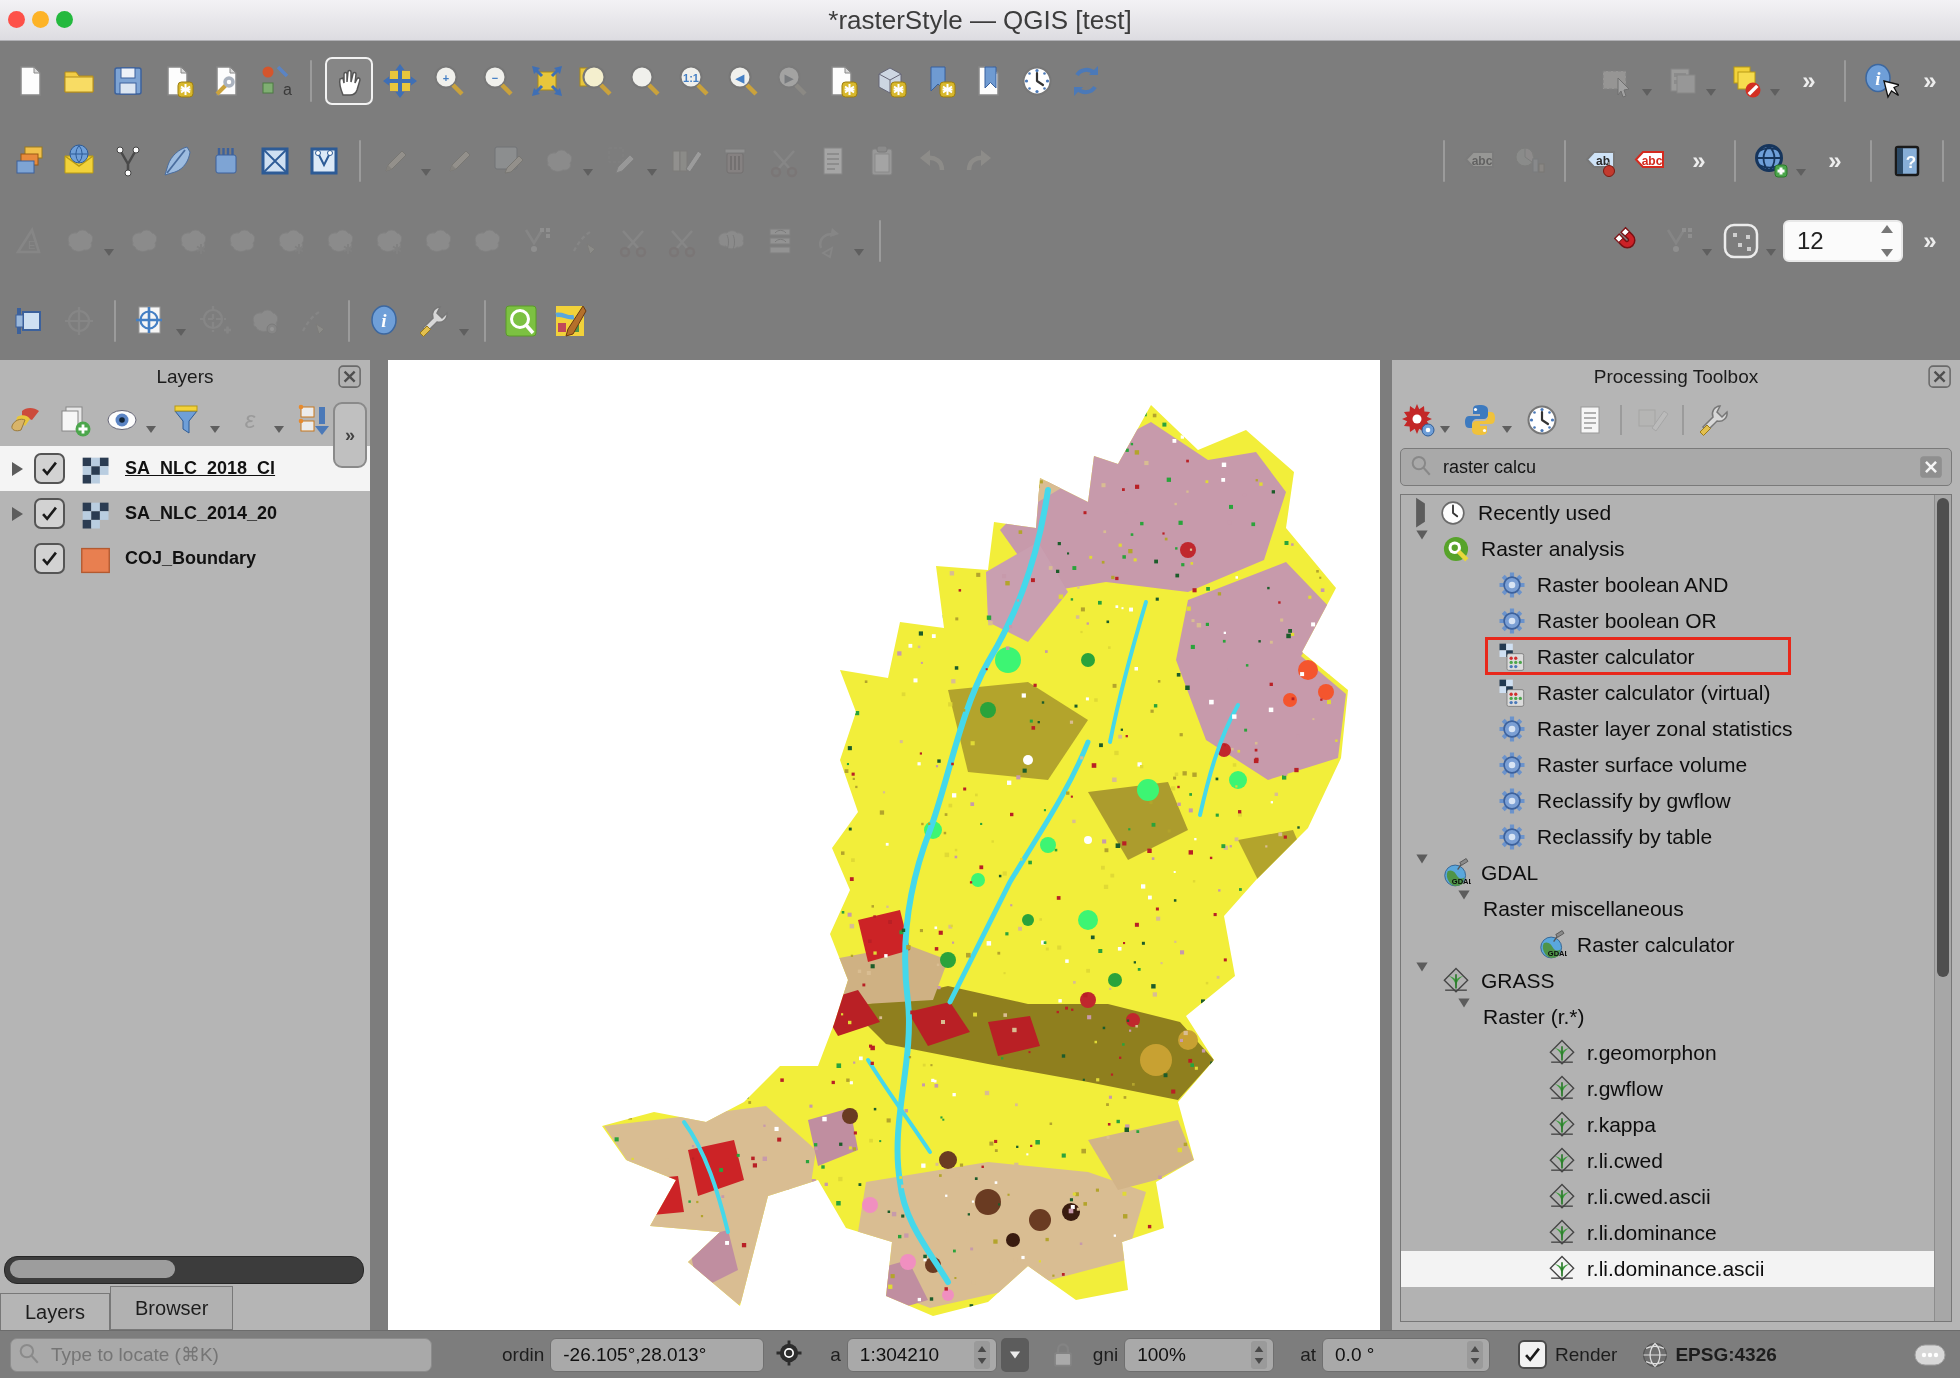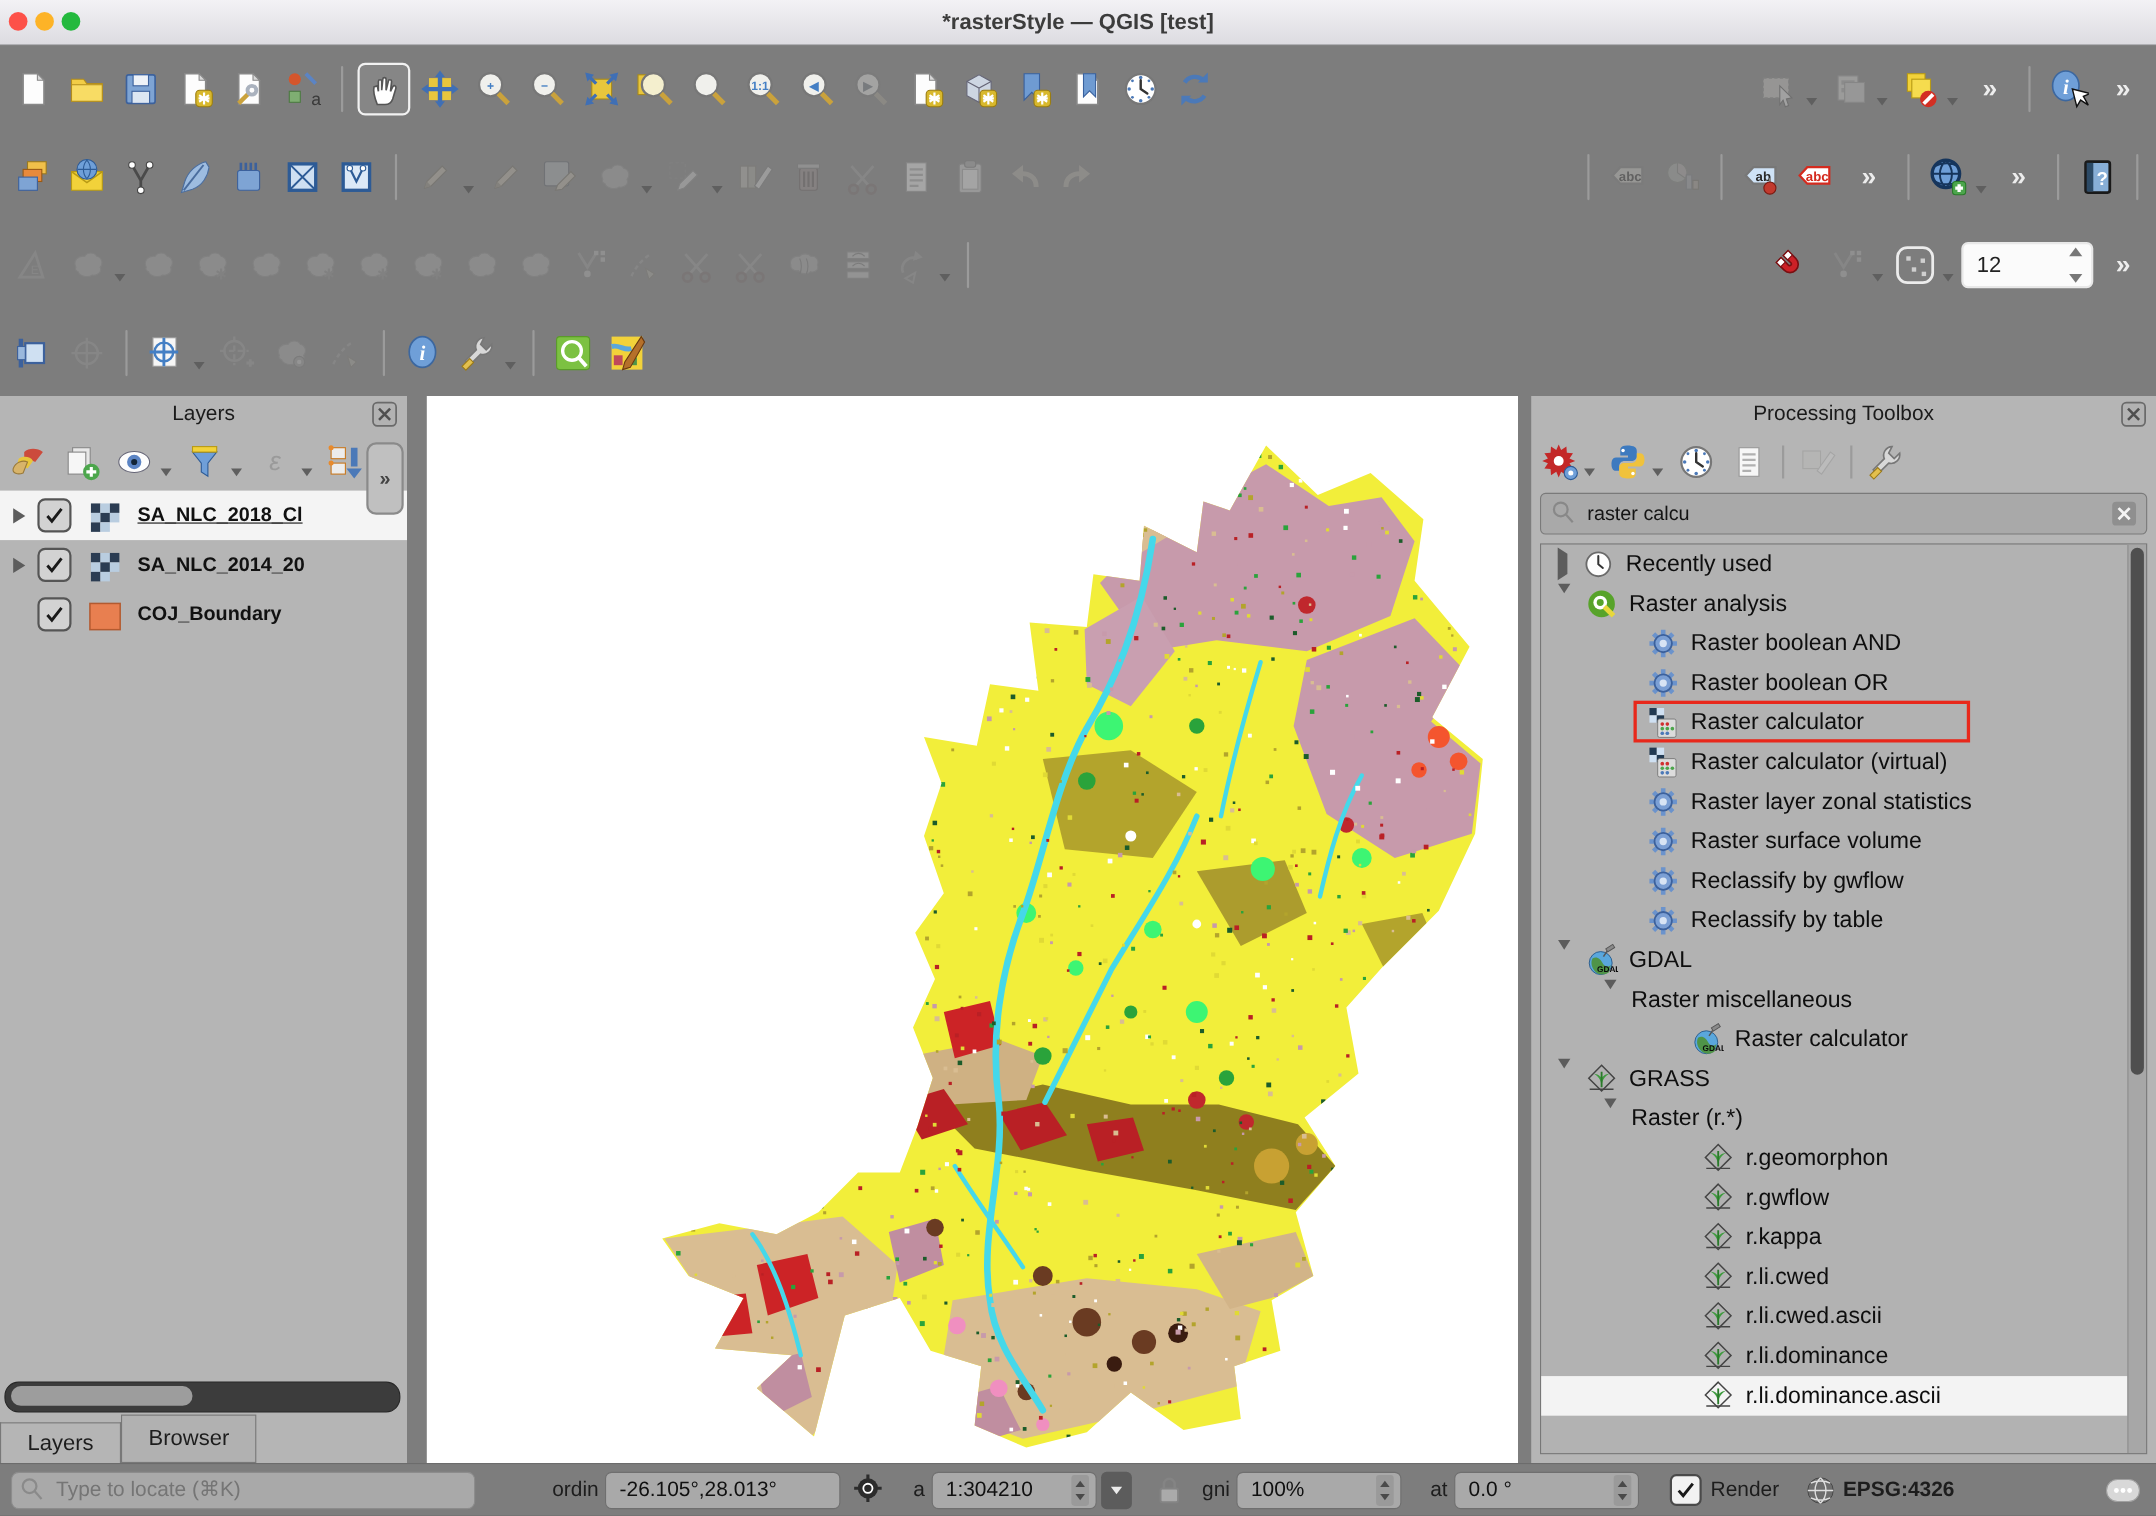--- a/index.html
+++ b/index.html
@@ -4,32 +4,32 @@
 <style>
   html,body{margin:0;padding:0;background:#555;}
   #app{width:1960px;height:1378px;position:relative;background:#7d7d7d;overflow:hidden;
        font-family:"Liberation Sans",sans-serif;-webkit-font-smoothing:antialiased;}
   
   .titlebar{height:40px;background:linear-gradient(#f3f2f5,#dddce1);border-bottom:1px solid #b0b0b4;position:relative;}
   .dot{width:17px;height:17px;border-radius:50%;position:absolute;top:11px;}
   .dot.r{left:8px;background:#fd5149;}
   .dot.y{left:32px;background:#fdb327;}
   .dot.g{left:56px;background:#24b93e;}
-  .wtitle{text-align:center;line-height:40px;font-weight:bold;font-size:20px;color:#3c3c3c;}
+  .wtitle{text-align:center;line-height:40px;font-weight:normal;font-size:26px;color:#3c3c3c;}
   
   #toolbars{height:320px;padding:0 8px;}
   .trowbar{height:80px;display:flex;align-items:center;gap:5px;}
   .tile{width:44px;height:44px;min-width:44px;display:flex;align-items:center;justify-content:center;position:relative;border-radius:7px;}
   .tile.active{border:2px solid #f2f2f2;background:rgba(255,255,255,.07);}
   .tile.dis{opacity:.33;filter:grayscale(.85);}
   .ddarr{width:0;height:0;border-left:5px solid transparent;border-right:5px solid transparent;border-top:7px solid #5f5f5f;margin:22px 2px 0 -2px;}
   .tsep{width:2px;height:42px;min-width:2px;background:#9b9b9b;margin:0 8px;border-radius:1px;}
   .push{margin-left:auto;}
   .chevtxt{color:#ededed;font-size:24px;font-weight:bold;line-height:44px;}
-  .spinbox{height:38px;min-width:104px;background:#fbfbfb;border:2px solid #e8e8e8;border-radius:6px;display:flex;align-items:center;padding-left:12px;font-size:20px;color:#222;position:relative;}
+  .spinbox{height:38px;min-width:104px;background:#fbfbfb;border:2px solid #e8e8e8;border-radius:6px;display:flex;align-items:center;padding-left:12px;font-size:24px;color:#222;position:relative;}
   .spinbox .stp{position:absolute;right:4px;top:3px;bottom:3px;width:16px;display:flex;flex-direction:column;justify-content:space-between;}
   .tri-u{width:0;height:0;border-left:6px solid transparent;border-right:6px solid transparent;border-bottom:8px solid #777;}
   .tri-d{width:0;height:0;border-left:6px solid transparent;border-right:6px solid transparent;border-top:8px solid #777;}
   
   #workspace{position:absolute;top:360px;left:0;right:0;bottom:48px;display:flex;background:#7d7d7d;}
   .dock{background:#b5b5b5;position:relative;}
   #layers-dock{width:370px;}
   #proc-dock{width:568px;}
   #canvas{flex:1;background:#ffffff;position:relative;margin:0 12px 0 18px;}
   .dock-head{height:34px;display:flex;align-items:center;justify-content:center;font-size:19px;color:#1b1b1b;position:relative;}

